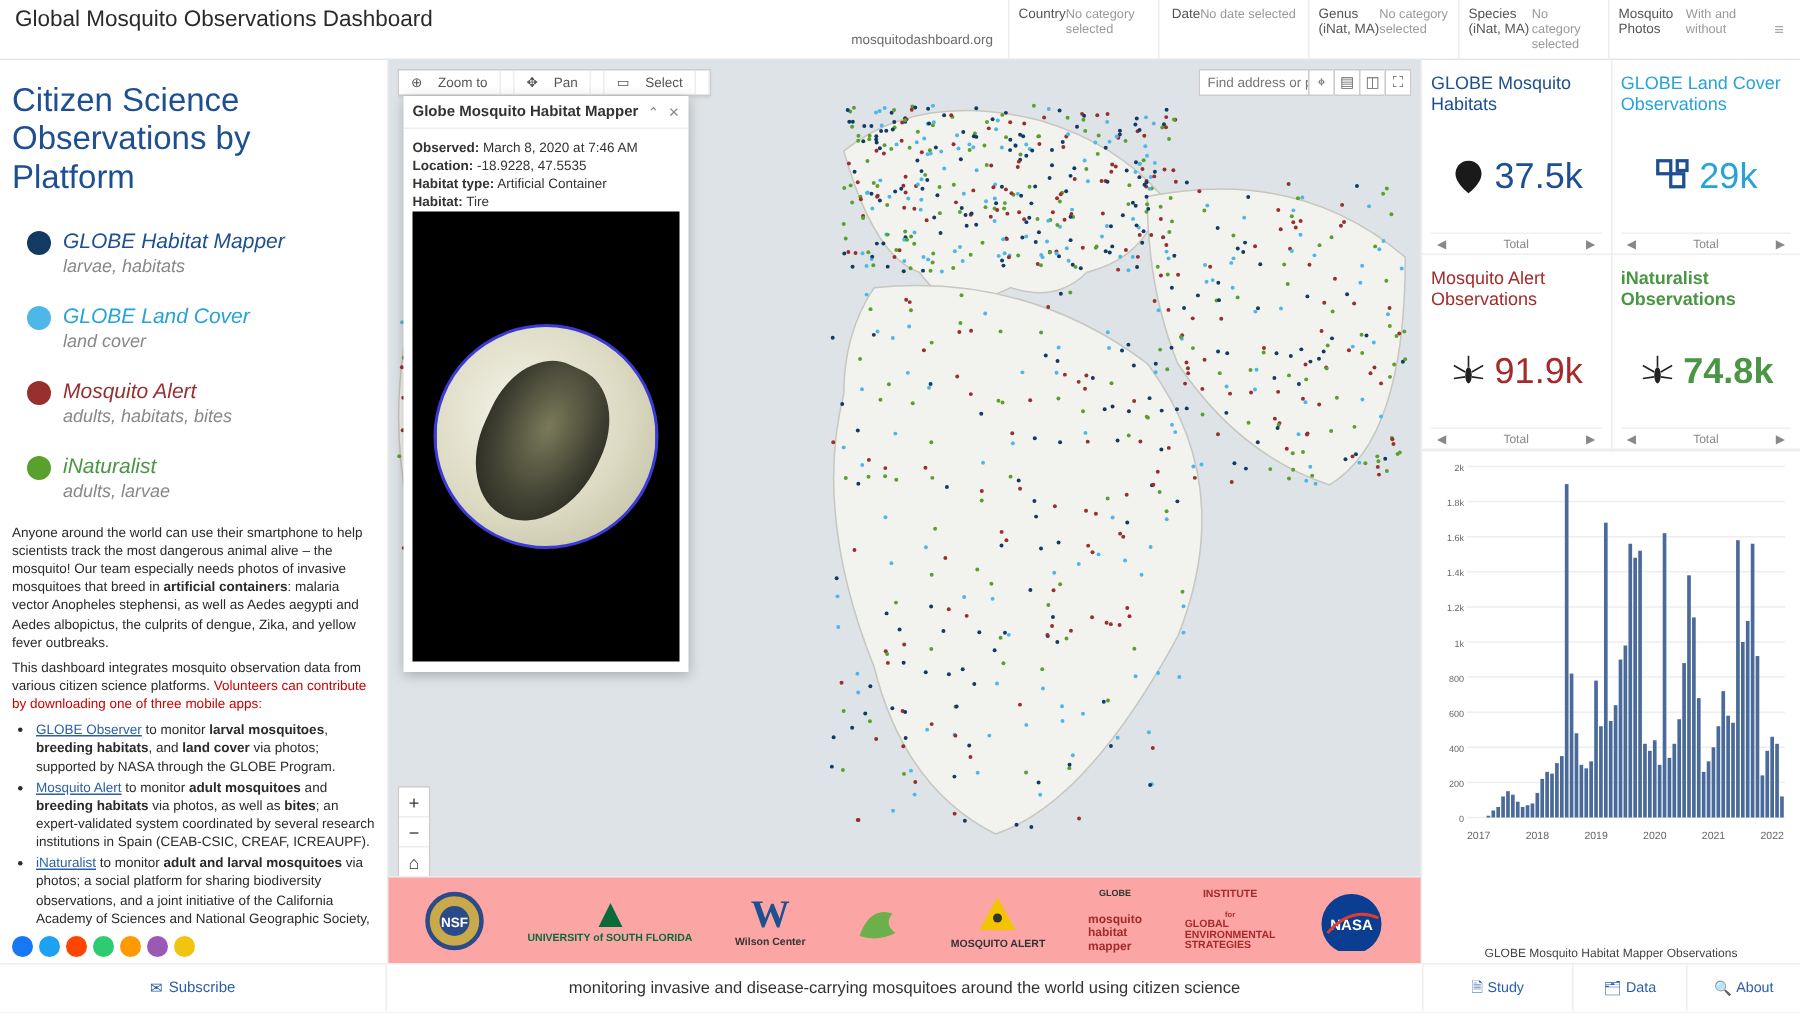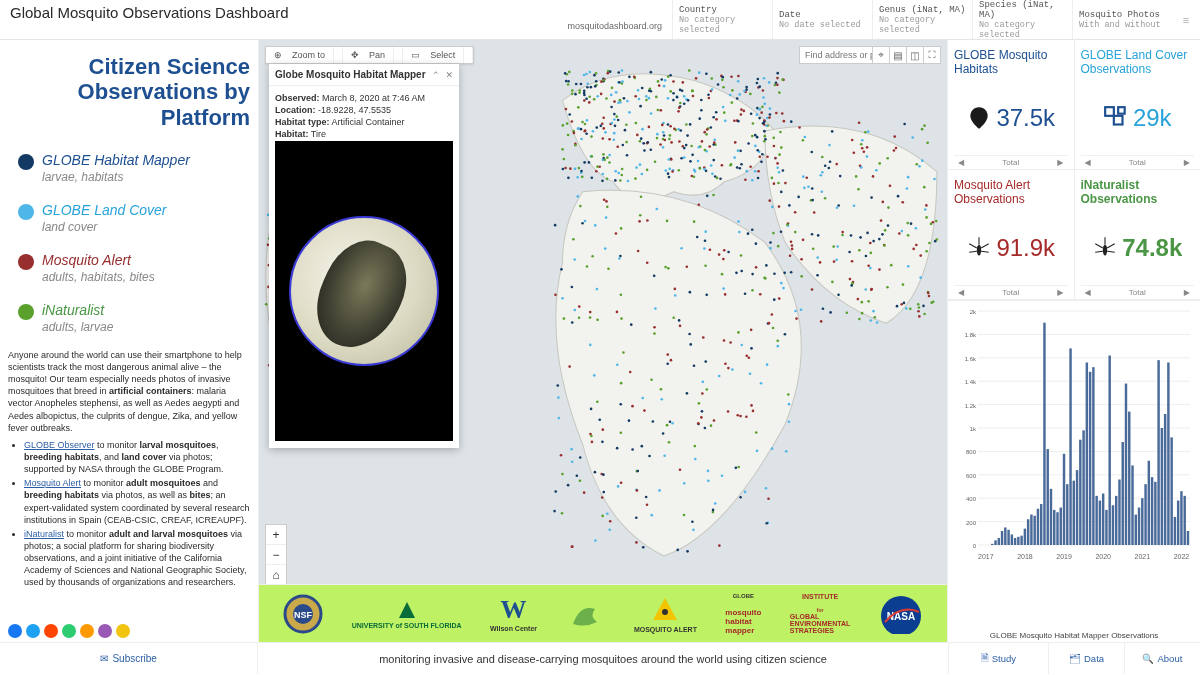--- a/index.html
+++ b/index.html
@@ -4,33 +4,33 @@
 <style>
   * { box-sizing: border-box; margin: 0; padding: 0; }
   body { font-family: -apple-system, BlinkMacSystemFont, "Segoe UI", Helvetica, Arial, sans-serif; font-size: 11px; color: #333; background: #fff; width: 1200px; height: 675px; overflow: hidden; }
   a { color: #2b5fa5; text-decoration: underline; }
 
   
   .header { display: flex; height: 40px; border-bottom: 1px solid #e6e6e6; align-items: stretch; }
   .header-title { flex: 1; padding: 4px 10px; }
   .header-title h1 { font-size: 15px; font-weight: 400; color: #2a2a2a; }
   .header-title .sub { font-size: 9px; color: #6a6a6a; text-align: right; }
-  .filter { width: 100px; border-left: 1px solid #eee; padding: 4px 6px; font-size: 9px; display:flex; flex-direction:column; justify-content:center;font-family:Liberation Mono, monospace;}
+  .filter { width: 100px; border-left: 1px solid #eee; padding: 4px 6px; font-size: 9px; display:flex; flex-direction:row; justify-content:center;}
   .filter .f-label { color: #555; }
   .filter .f-value { color: #999; font-size: 8.5px; }
   .hamburger { width: 28px; display:flex; align-items:center; justify-content:center; color:#aaa;}
 
   
   .main { display: flex; height: 602px; }
   .left { width: 258px; padding: 6px 8px 0 8px; display:flex; flex-direction:column;}
   .center { flex: 1; position: relative; border-left:1px solid #eee; border-right:1px solid #eee;}
   .right { width: 252px; display: flex; flex-direction: column; }
 
   
-  .left h2 { font-size: 22px; font-weight: 700; color: #1d4f91; text-align: right; line-height: 1.15; margin: 8px 0 14px;}
+  .left h2 { font-size: 22px; font-weight: 400; color: #1d4f91; text-align: left; line-height: 1.15; margin: 8px 0 14px;}
   .legend-item { display:flex; align-items:flex-start; gap:8px; margin: 8px 0 10px 10px;}
   .dot { width:16px; height:16px; border-radius:50%; flex-shrink:0; margin-top:2px;}
   .legend-item .txt { font-size:14px;font-style:italic;}
   .legend-item .name { color:#1d4f91; font-weight:400;}
   .legend-item .sub { color:#888; font-size:12px;}
   .left .body { font-size: 9px; line-height: 1.35; color:#2a2a2a; overflow:hidden;}
   .left .body p { margin: 5px 0;}
   .left .body ul { margin: 4px 0 4px 16px;}
   .left .body li { margin: 2px 0;}
   .red { color:#c00;}
@@ -82,21 +82,21 @@
   .chart-caption{ text-align:center; font-size:8px; color:#444; position:absolute; bottom:2px; left:0; right:0;}
 
   
   .footer { display:flex; height:32px; border-top:1px solid #eee; align-items:center;}
   .footer .sub-btn{ width:258px; text-align:center; font-size:10px; color:#2b5fa5; border-right:1px solid #eee; height:100%; display:flex; align-items:center; justify-content:center; gap:4px;}
   .footer .tagline{ flex:1; text-align:center; font-size:11px; color:#333;}
   .footer .btn{ width:76px; text-align:center; font-size:9.5px; color:#2b5fa5; border-left:1px solid #eee; height:100%; display:flex; align-items:center; justify-content:center; gap:3px;}
   .footer .btn.wide{width:100px;}
 
   
-  .logos { position:absolute; left:0; right:0; bottom:0; height:58px; background:#bef264; border-top:1px solid #eee; display:flex; align-items:center; justify-content:space-around; padding:0 10px;}
+  .logos { position:absolute; left:0; right:0; bottom:0; height:58px; background:#fca5a5; border-top:1px solid #eee; display:flex; align-items:center; justify-content:space-around; padding:0 10px;}
   .logo{ height:40px; display:flex; flex-direction:column; align-items:center; justify-content:center; font-size:7px; font-weight:bold; text-align:center;}
 </style>
 </head>
 <body>
 
 <div class="header">
   <div class="header-title">
     <h1>Global Mosquito Observations Dashboard</h1>
     <div class="sub">mosquitodashboard.org</div>
   </div>
@@ -139,20 +139,21 @@
         <span class="dot" style="background:#972f2f"></span>
         <span class="txt"><span class="name" style="color:#972f2f">Mosquito Alert</span><br><span class="sub">adults, habitats, bites</span></span>
       </div>
     <div class="legend-item">
         <span class="dot" style="background:#5aa02c"></span>
         <span class="txt"><span class="name" style="color:#4a9645">iNaturalist</span><br><span class="sub">adults, larvae</span></span>
       </div>
 
     <div class="body">
       <p><span>Anyone around the world can use their smartphone to help scientists track the most dangerous animal alive – the mosquito! Our team especially needs photos of invasive mosquitoes that breed in </span><b>artificial containers</b><span>: malaria vector Anopheles stephensi, as well as Aedes aegypti and Aedes albopictus, the culprits of dengue, Zika, and yellow fever outbreaks.</span></p>
+      <p><span>This dashboard integrates mosquito observation data from various citizen science platforms. </span><span class="red">Volunteers can contribute by downloading one of three mobile apps:</span></p>
       <ul>
         <li><a class="ilink">GLOBE Observer</a><span> to monitor </span><b>larval mosquitoes</b><span>, </span><b>breeding habitats</b><span>, and </span><b>land cover</b><span> via photos; supported by NASA through the GLOBE Program.</span></li>
         <li><a class="ilink">Mosquito Alert</a><span> to monitor </span><b>adult mosquitoes</b><span> and </span><b>breeding habitats</b><span> via photos, as well as </span><b>bites</b><span>; an expert-validated system coordinated by several research institutions in Spain (CEAB-CSIC, CREAF, ICREAUPF).</span></li>
         <li><a class="ilink">iNaturalist</a><span> to monitor </span><b>adult and larval mosquitoes</b><span> via photos; a social platform for sharing biodiversity observations, and a joint initiative of the California Academy of Sciences and National Geographic Society, used by thousands of organizations and researchers.</span></li>
       </ul>
 
     </div>
     <div class="socials">
       <span class="soc" style="background:#1877f2"></span>
       <span class="soc" style="background:#1da1f2"></span>

